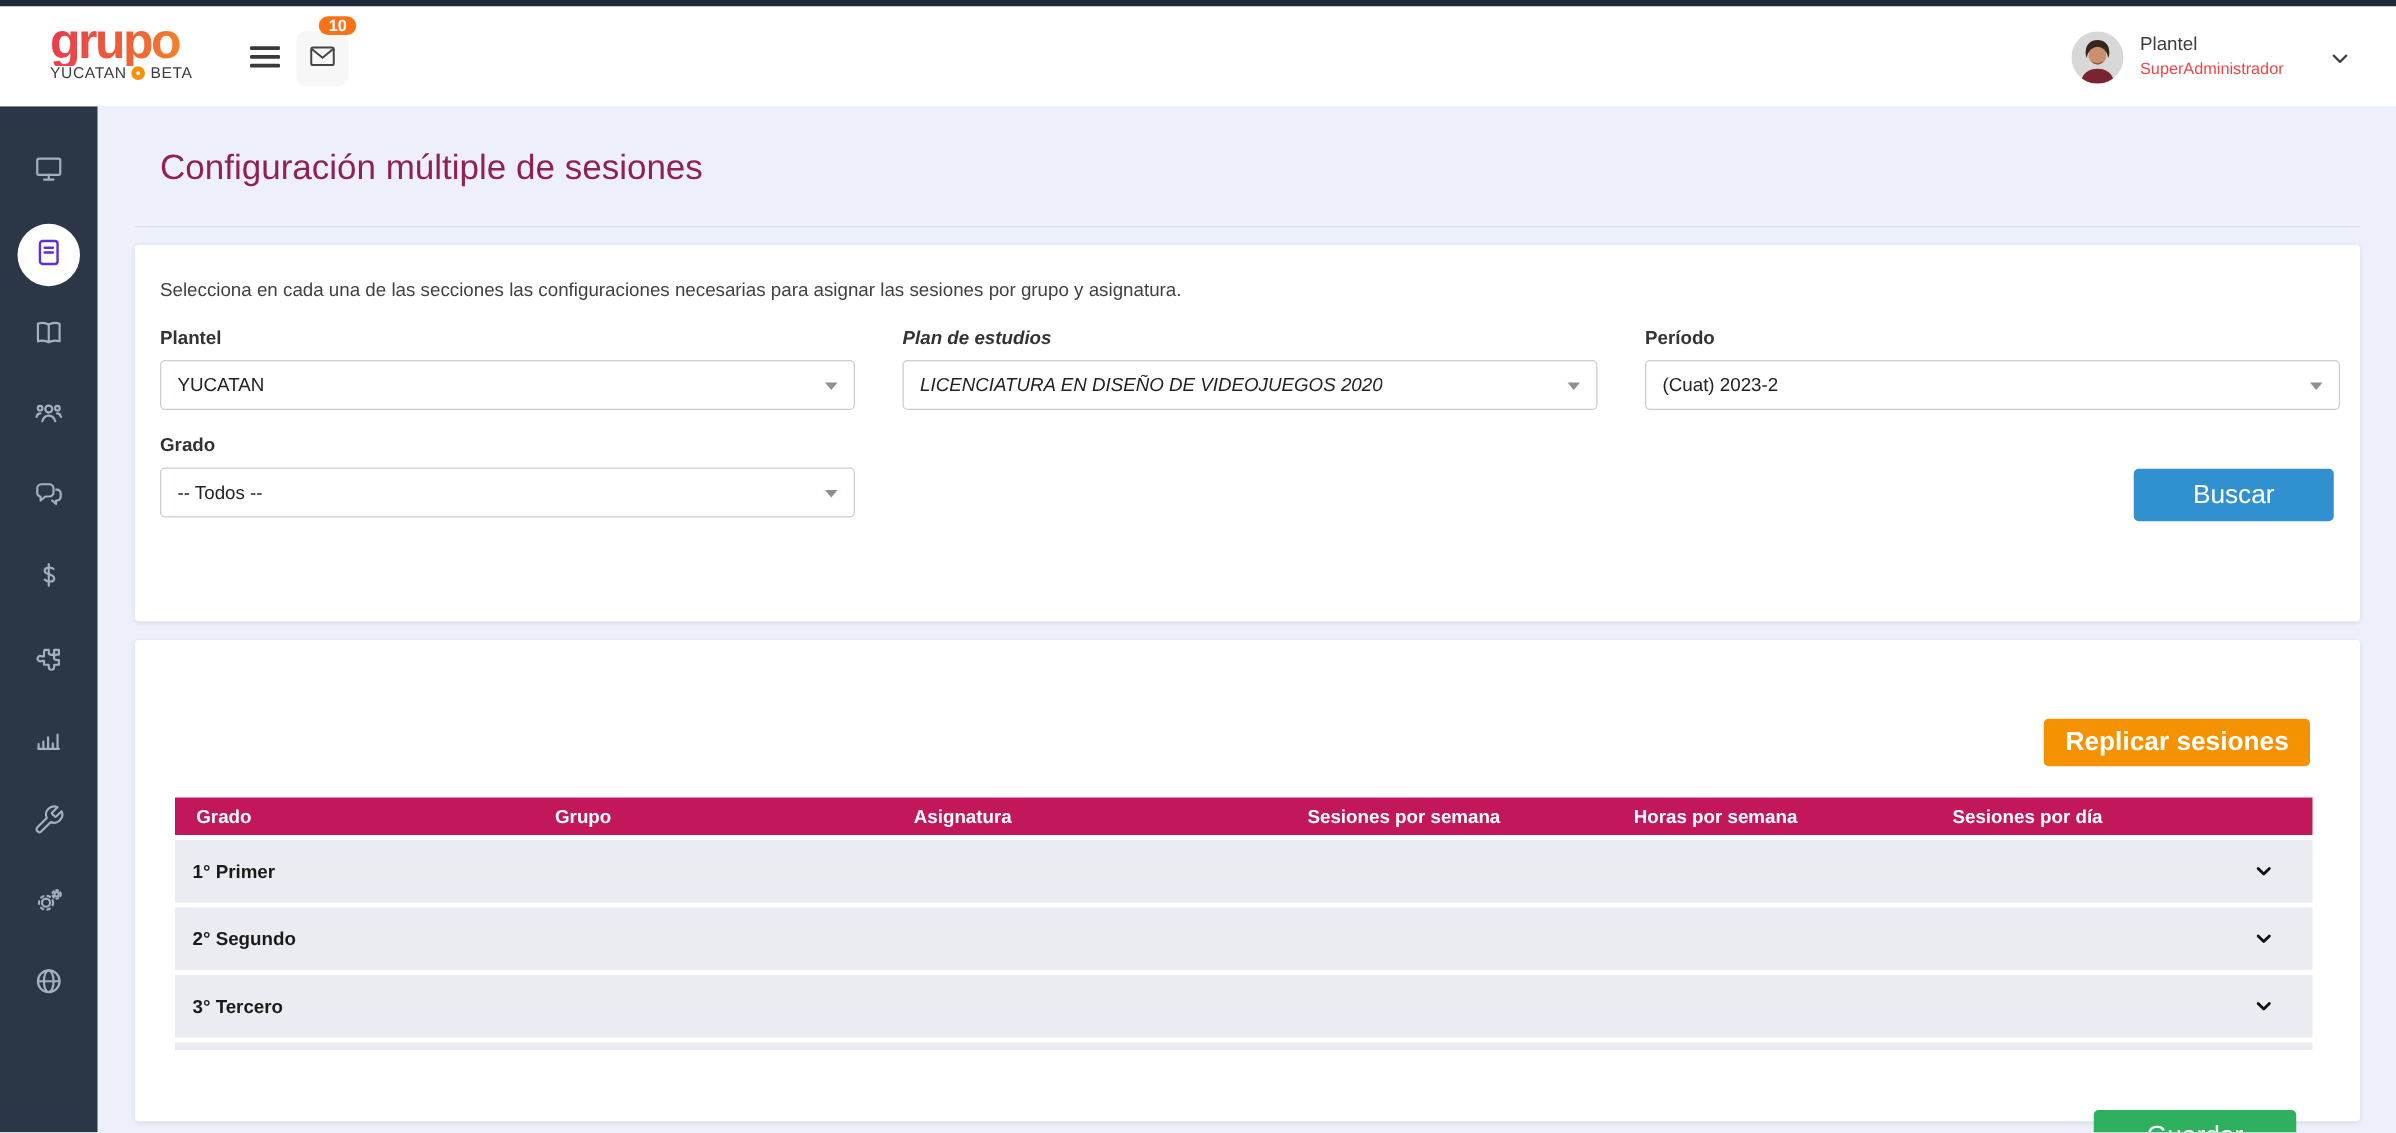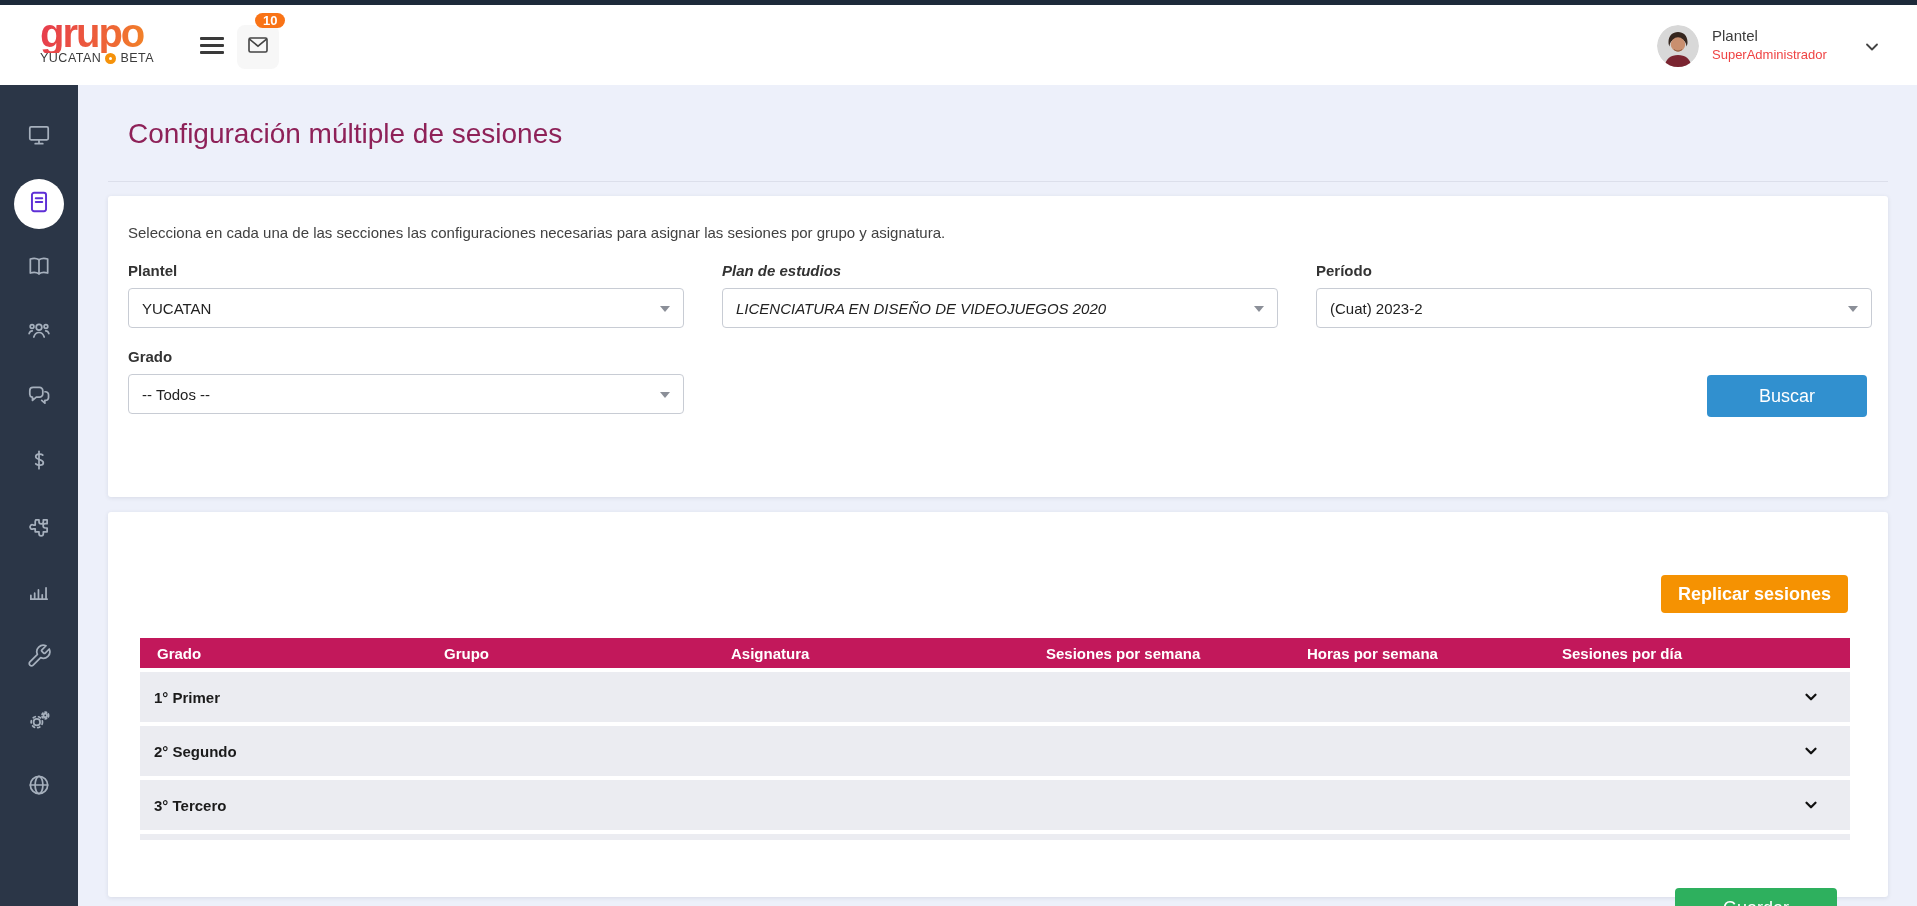--- a/index.html
+++ b/index.html
@@ -56,21 +56,21 @@
   .f-c2r1 { left:614px;  top:66px;font-style:italic; }
   .f-c3r1 { left:1208px; top:66px; }
   .f-c1r2 { left:20px;   top:152px; }
   .field .flabel { font-size:15px; font-weight:bold; color:#333; margin-bottom:9px; }
   .select { position:relative; height:40px; border:1px solid #c8ccd4; border-radius:4px; background:#fff;
     display:flex; align-items:center; padding:0 34px 0 13px; font-size:15px; color:#222; cursor:pointer; }
   .select .val { white-space:nowrap; overflow:hidden; text-overflow:ellipsis; }
   .caret { position:absolute; right:13px; top:17px; width:0; height:0;
     border-left:5px solid transparent; border-right:5px solid transparent; border-top:6px solid #8b8f98; }
 
-  .btn { display:flex; align-items:center; justify-content:center; color:#fff; font-size:18px;
+  .btn { display:flex; align-items:center; justify-content:center; color:#fff; font-size:21px;
     border:none; border-radius:4px; cursor:pointer; font-family:inherit; }
   .btn-buscar { position:absolute; right:21px; top:179px; width:160px; height:42px; background:#3190cf; }
   .btn-replicar { position:absolute; right:40px; top:63px; height:38px; padding:0 17px; background:#f59202; font-weight:bold; }
   .btn-guardar { position:absolute; right:51px; top:336px; width:162px; height:41px; background:#2eb05e;margin-top:40px; }
 
   .table { position:absolute; left:32px; top:126px; width:1710px; }
   .thead { display:flex; align-items:center; height:30px; background:#c2185b; color:#fff;
     font-size:15px; font-weight:bold; }
   .th { padding-left:17px; }
   .th1{width:287px}.th2{width:287px}.th3{width:315px}.th4{width:261px}.th5{width:255px}.th6{width:305px}

